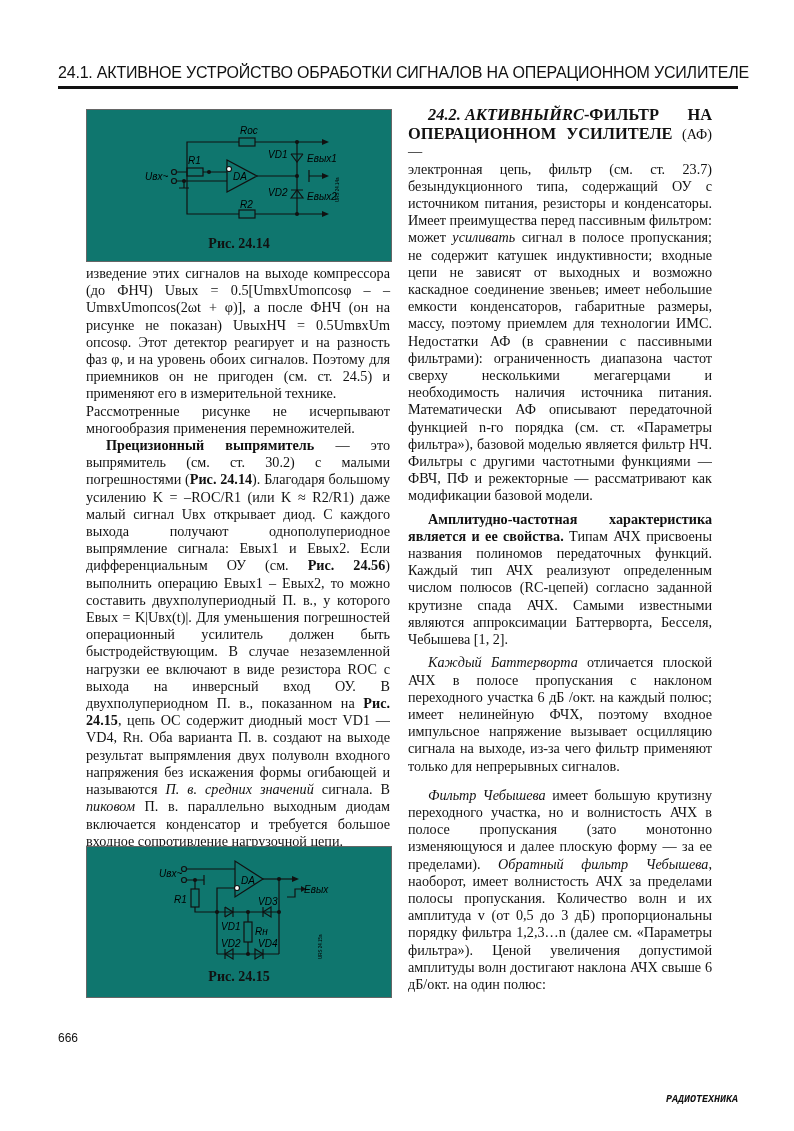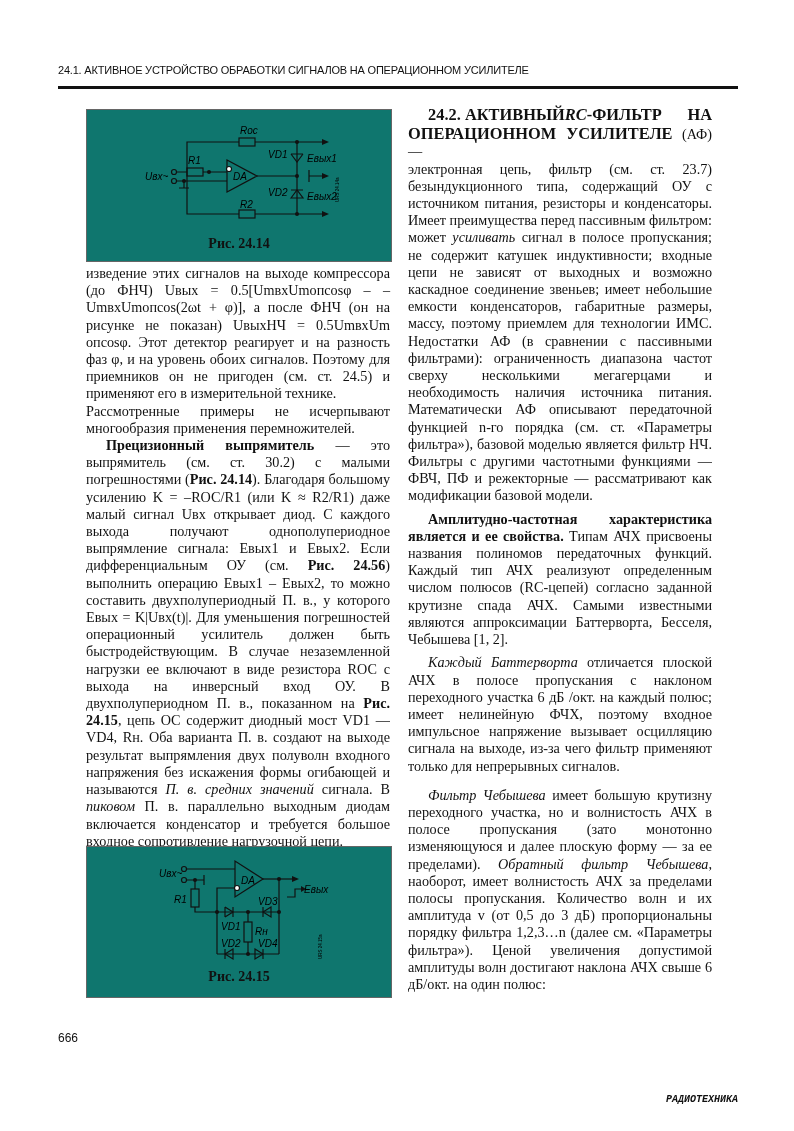--- a/index.html
+++ b/index.html
@@ -1,19 +1,19 @@
 <!DOCTYPE html>
 <html><head>
 <meta charset="utf-8">
 <style>
   html,body{margin:0;padding:0;background:#fff;}
   body{width:794px;height:1131px;position:relative;overflow:hidden;color:#111;
        font-family:"Liberation Serif","DejaVu Serif",serif;}
   .running-head{position:absolute;left:58px;top:64px;width:680px;
-       font-family:"Liberation Sans","DejaVu Sans",sans-serif;font-size:11px;
+       font-family:"Liberation Sans","DejaVu Sans",sans-serif;font-size:16px;
        letter-spacing:-0.2px;white-space:nowrap;}
   .head-rule{position:absolute;left:58px;top:86px;width:680px;height:3px;background:#111;}
   .col{position:absolute;top:0;font-size:14.2px;line-height:17.2px;text-align:justify;}
   .col-left{left:86px;width:304px;}
   .col-right{left:408px;width:304px;}
   .col p{margin:0;}
   .ind{text-indent:20px;}
   .fig{position:absolute;border:1px solid #666;background:#0f766e;}
   .fig1{left:86px;top:109px;width:304px;height:151px;}
   .fig2{left:86px;top:846px;width:304px;height:150px;}
@@ -84,21 +84,21 @@
     <text class="lbl" x="58" y="70">Uвх~</text>
     <text class="lbl" x="220" y="52">Eвых1</text>
     <text class="lbl" x="220" y="90">Eвых2</text>
     <text class="lbl-s" x="0" y="0" transform="translate(252 92) rotate(-90)">URS 24.14a</text>
   </svg>
   <div class="caption">Рис. 24.14</div>
 </div>
 
 <div class="col col-left left-text">
   <p>изведение этих сигналов на выходе компрессора (до ФНЧ) Uвых = 0.5[UmвхUmопcosφ – – UmвхUmопcos(2ωt + φ)], а после ФНЧ (он на рисунке не показан) UвыхНЧ = 0.5UmвхUm опcosφ. Этот детектор реагирует и на разность фаз φ, и на уровень обоих сигналов. Поэтому для приемников он не пригоден (см. ст. 24.5) и применяют его в измерительной технике.</p>
-  <p>Рассмотренные примеры не исчерпывают многообразия применения перемножителей.</p>
+  <p>Рассмотренные рисунке не исчерпывают многообразия применения перемножителей.</p>
   <p class="ind"><b>Прецизионный выпрямитель</b><span> — это выпрямитель (см. ст. 30.2) с малыми погрешностями (</span><b>Рис. 24.14</b><span>). Благодаря большому усилению K = –RОС/R1 (или K ≈ R2/R1) даже малый сигнал Uвх открывает диод. С каждого выхода получают однополупериодное выпрямление сигнала: Eвых1 и Eвых2. Если дифференциальным ОУ (см. </span><b>Рис. 24.56</b><span>) выполнить операцию Eвых1 – Eвых2, то можно составить двухполупериодный П. в., у которого Eвых = K|Uвх(t)|. Для уменьшения погрешностей операционный усилитель должен быть быстродействующим. В случае незаземленной нагрузки ее включают в виде резистора RОС с выхода на инверсный вход ОУ. В двухполупериодном П. в., показанном на </span><b>Рис. 24.15</b><span>, цепь ОС содержит диодный мост VD1 — VD4, Rн. Оба варианта П. в. создают на выходе результат выпрямления двух полуволн входного напряжения без искажения формы огибающей и называются </span><i>П. в. средних значений</i><span> сигнала. В </span><i>пиковом</i><span> П. в. параллельно выходным диодам включается конденсатор и требуется большое входное сопротивление нагрузочной цепи.</span></p>
 </div>
 
 <div class="fig fig2">
   <svg width="304" height="150" viewBox="0 0 304 150">
     <g stroke="#111" stroke-width="1.2" fill="none">
       <circle cx="97" cy="22" r="2.5"></circle>
       <circle cx="97" cy="33" r="2.5"></circle>
       <path d="M100 22 H 148"></path>
       <path d="M100 33 H 117 M117 28 V 38"></path>
@@ -138,21 +138,21 @@
     <text class="lbl" x="134" y="83">VD1</text>
     <text class="lbl" x="168" y="88">Rн</text>
     <text class="lbl" x="134" y="100">VD2</text>
     <text class="lbl" x="171" y="100">VD4</text>
     <text class="lbl-s" x="0" y="0" transform="translate(235 112) rotate(-90)">URS 24.15a</text>
   </svg>
   <div class="caption">Рис. 24.15</div>
 </div>
 
 <div class="col col-right right-text">
-  <p><span class="hdg ind" style="display:inline-block;text-indent:0;padding-left:20px;">24.2. АКТИВНЫЙ </span><i class="hdg">RC</i><span class="hdg">-ФИЛЬТР НА ОПЕРАЦИОННОМ УСИЛИТЕЛЕ</span><span> (АФ) —</span></p>
+  <p><span class="hdg ind" style="display:inline-block;text-indent:0;padding-left:20px;font-style:italic;">24.2. АКТИВНЫЙ </span><i class="hdg">RC</i><span class="hdg">-ФИЛЬТР НА ОПЕРАЦИОННОМ УСИЛИТЕЛЕ</span><span> (АФ) —</span></p>
   <p><span>электронная цепь, фильтр (см. ст. 23.7) безындукционного типа, содержащий ОУ с источником питания, резисторы и конденсаторы. Имеет преимущества перед пассивным фильтром: может </span><i>усиливать</i><span> сигнал в полосе пропускания; не содержит катушек индуктивности; входные цепи не зависят от выходных и возможно каскадное соединение звеньев; имеет небольшие емкости конденсаторов, габаритные размеры, массу, поэтому приемлем для технологии ИМС. Недостатки АФ (в сравнении с пассивными фильтрами): ограниченность диапазона частот сверху несколькими мегагерцами и необходимость наличия источника питания. Математически АФ описывают передаточной функцией n-го порядка (см. ст. «Параметры фильтра»), базовой моделью является фильтр НЧ. Фильтры с другими частотными функциями — ФВЧ, ПФ и режекторные — рассматривают как модификации базовой модели.</span></p>
   <div class="gap"></div>
   <p class="ind"><b>Амплитудно-частотная характеристика является и ее свойства.</b><span> Типам АЧХ присвоены названия полиномов передаточных функций. Каждый тип АЧХ реализуют определенным числом полюсов (RC-цепей) согласно заданной крутизне спада АЧХ. Самыми известными являются аппроксимации Баттерворта, Бесселя, Чебышева [1, 2].</span></p>
   <div class="gap"></div>
   <p class="ind"><i>Каждый Баттерворта</i><span> отличается плоской АЧХ в полосе пропускания с наклоном переходного участка 6 дБ /окт. на каждый полюс; имеет нелинейную ФЧХ, поэтому входное импульсное напряжение вызывает осцилляцию сигнала на выходе, из-за чего фильтр применяют только для непрерывных сигналов.</span></p>
   <div class="gap"></div>
   <div class="gap"></div>
   <p class="ind"><i>Фильтр Чебышева</i><span> имеет большую крутизну переходного участка, но и волнистость АЧХ в полосе пропускания (зато монотонно изменяющуюся и далее плоскую форму — за ее пределами). </span><i>Обратный фильтр Чебышева</i><span>, наоборот, имеет волнистость АЧХ за пределами полосы пропускания. Количество волн и их амплитуда v (от 0,5 до 3 дБ) пропорциональны порядку фильтра 1,2,3…n (далее см. «Параметры фильтра»). Ценой увеличения допустимой амплитуды волн достигают наклона АЧХ свыше 6 дБ/окт. на один полюс:</span></p>
 </div>
 

